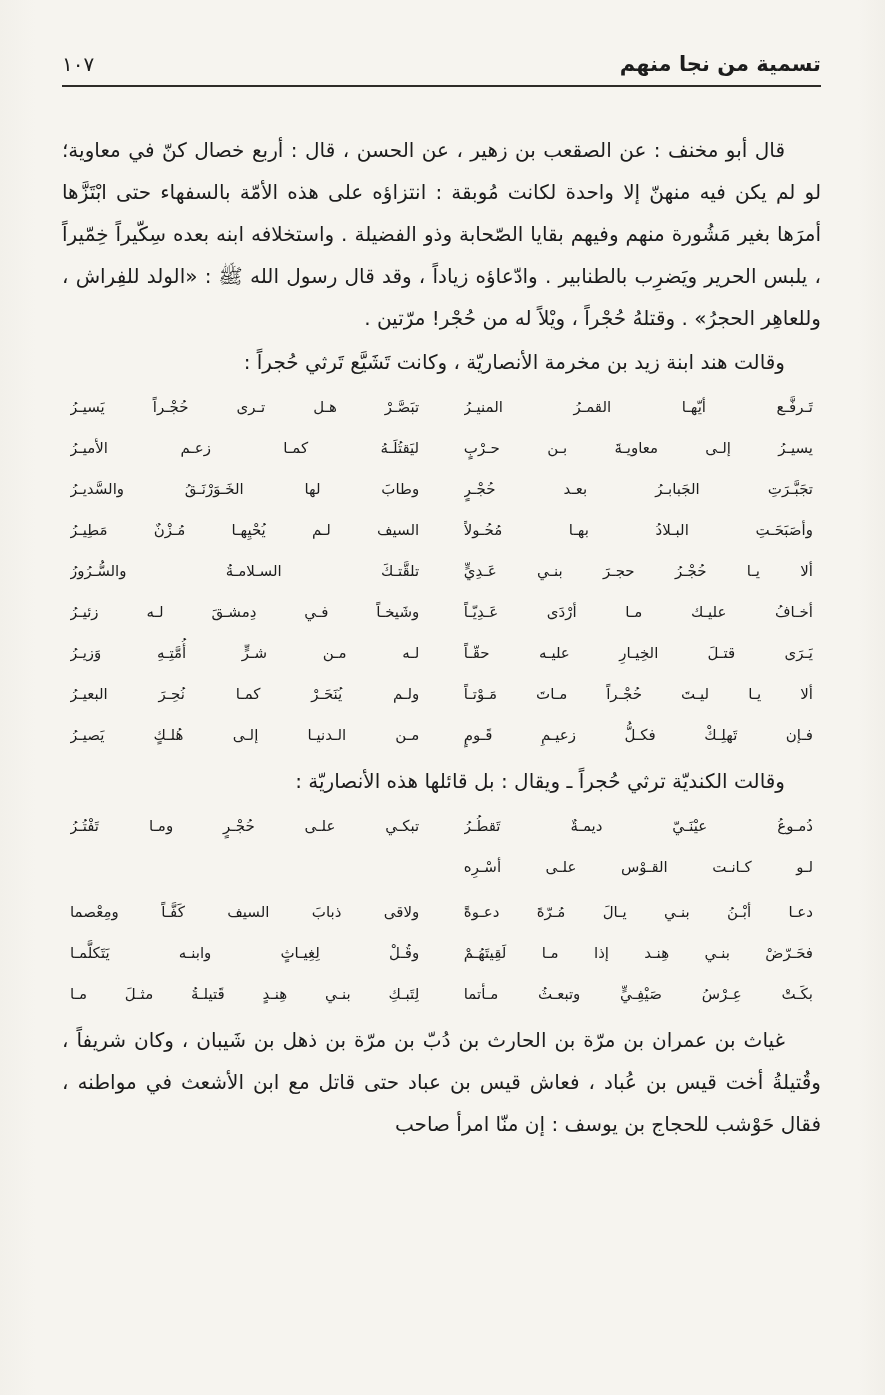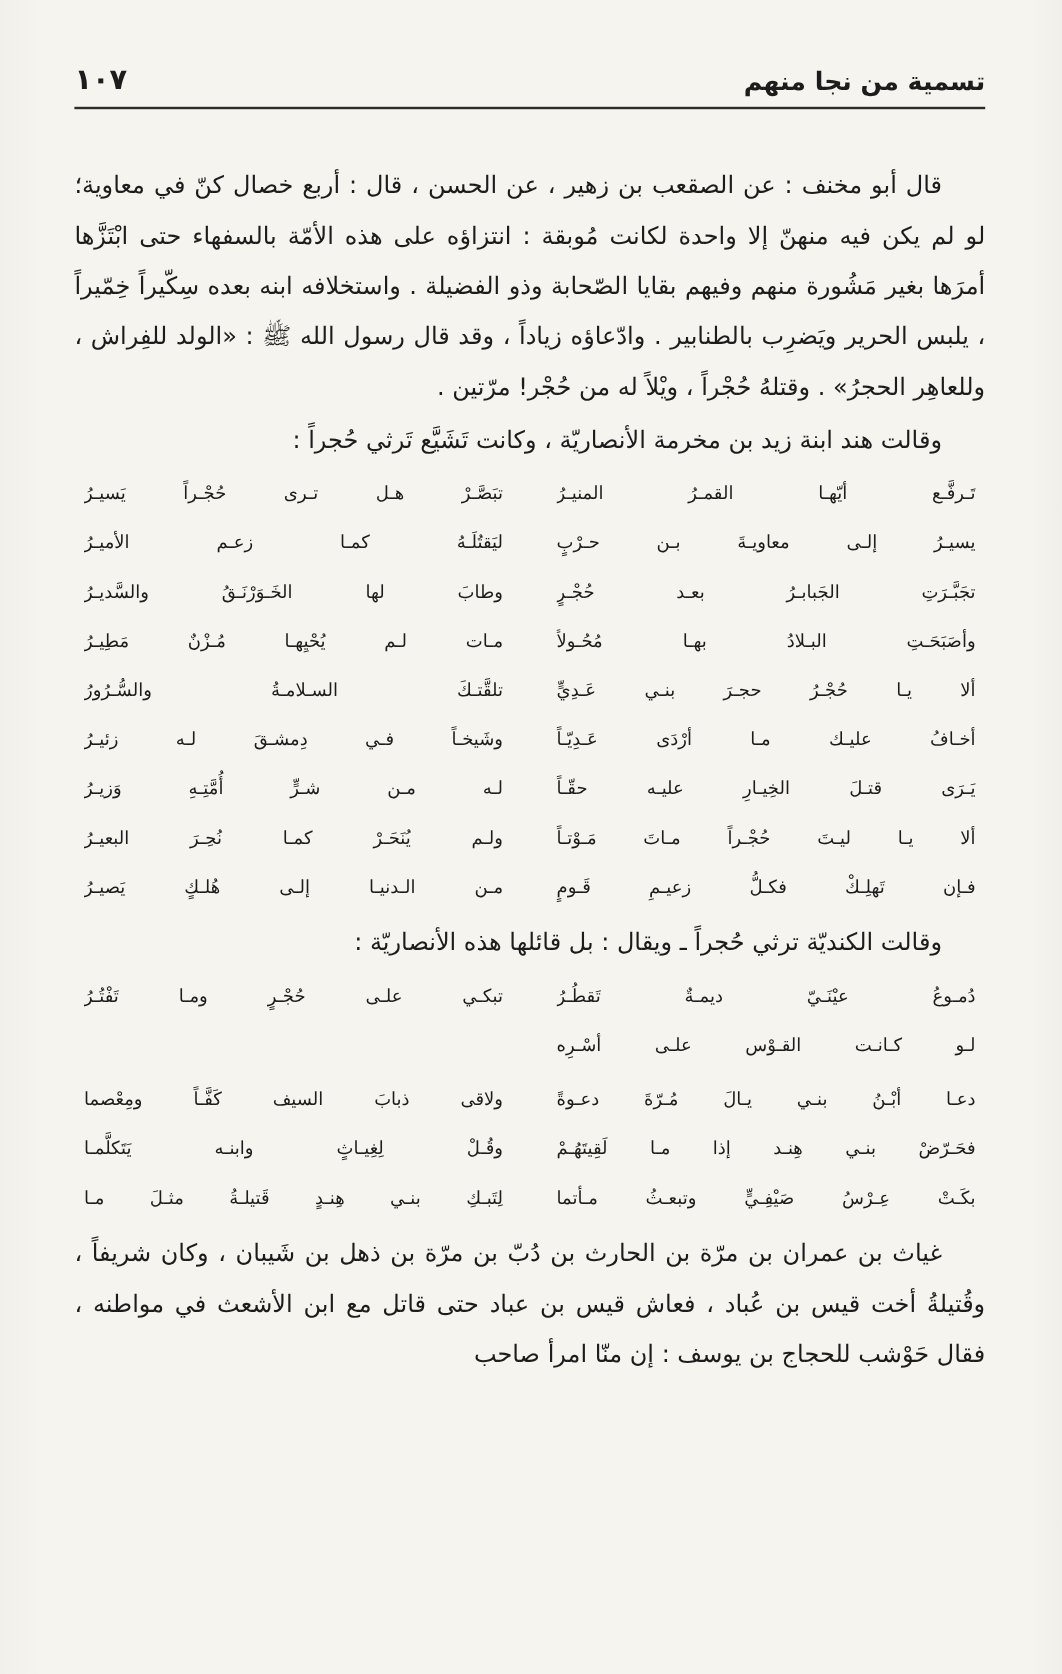--- a/index.html
+++ b/index.html
@@ -26,22 +26,22 @@
     align-items: flex-end;
     border-bottom: 2px solid #2e2c28;
     padding-bottom: 9px;
   }
   .header-title {
     font-size: 21px;
     font-weight: bold;
     letter-spacing: 0.5px;
   }
   .page-num {
-    font-size: 24px;
-    font-weight: bold;
+    font-size: 20px;
+    font-weight: normal;
   }
   .body-text {
     margin-top: 42px;
     font-size: 20px;
     line-height: 42px;
   }
   .para {
     margin: 0;
     text-align: justify;
     text-indent: 36px;
@@ -88,21 +88,21 @@
         <div class="verse-row">
           <div class="hemistich first">يسيـرُ إلـى معاويـةَ بـن حـرْبٍ</div>
           <div class="hemistich second">ليَقتُلَـهُ كمـا زعـم الأميـرُ</div>
         </div>
         <div class="verse-row">
           <div class="hemistich first">تجَبَّـرَتِ الجَبابـرُ بعـد حُجْـرٍ</div>
           <div class="hemistich second">وطابَ لها الخَـوَرْنَـقُ والسَّديـرُ</div>
         </div>
         <div class="verse-row">
           <div class="hemistich first">وأصَبَحَـتِ البـلادُ بهـا مُحُـولاً</div>
-          <div class="hemistich second">مـات لـم يُحْيِهـا مُـزْنٌ مَطِيـرُ</div>
+          <div class="hemistich second">السيف لـم يُحْيِهـا مُـزْنٌ مَطِيـرُ</div>
         </div>
         <div class="verse-row">
           <div class="hemistich first">ألا يـا حُجْـرُ حجـرَ بنـي عَـدِيٍّ</div>
           <div class="hemistich second">تلقَّتـكَ السـلامـةُ والسُّـرُورُ</div>
         </div>
         <div class="verse-row">
           <div class="hemistich first">أخـافُ عليـك مـا أرْدَى عَـدِيّـاً</div>
           <div class="hemistich second">وشَيخـاً فـي دِمشـقَ لـه زئيـرُ</div>
         </div>
         <div class="verse-row">

